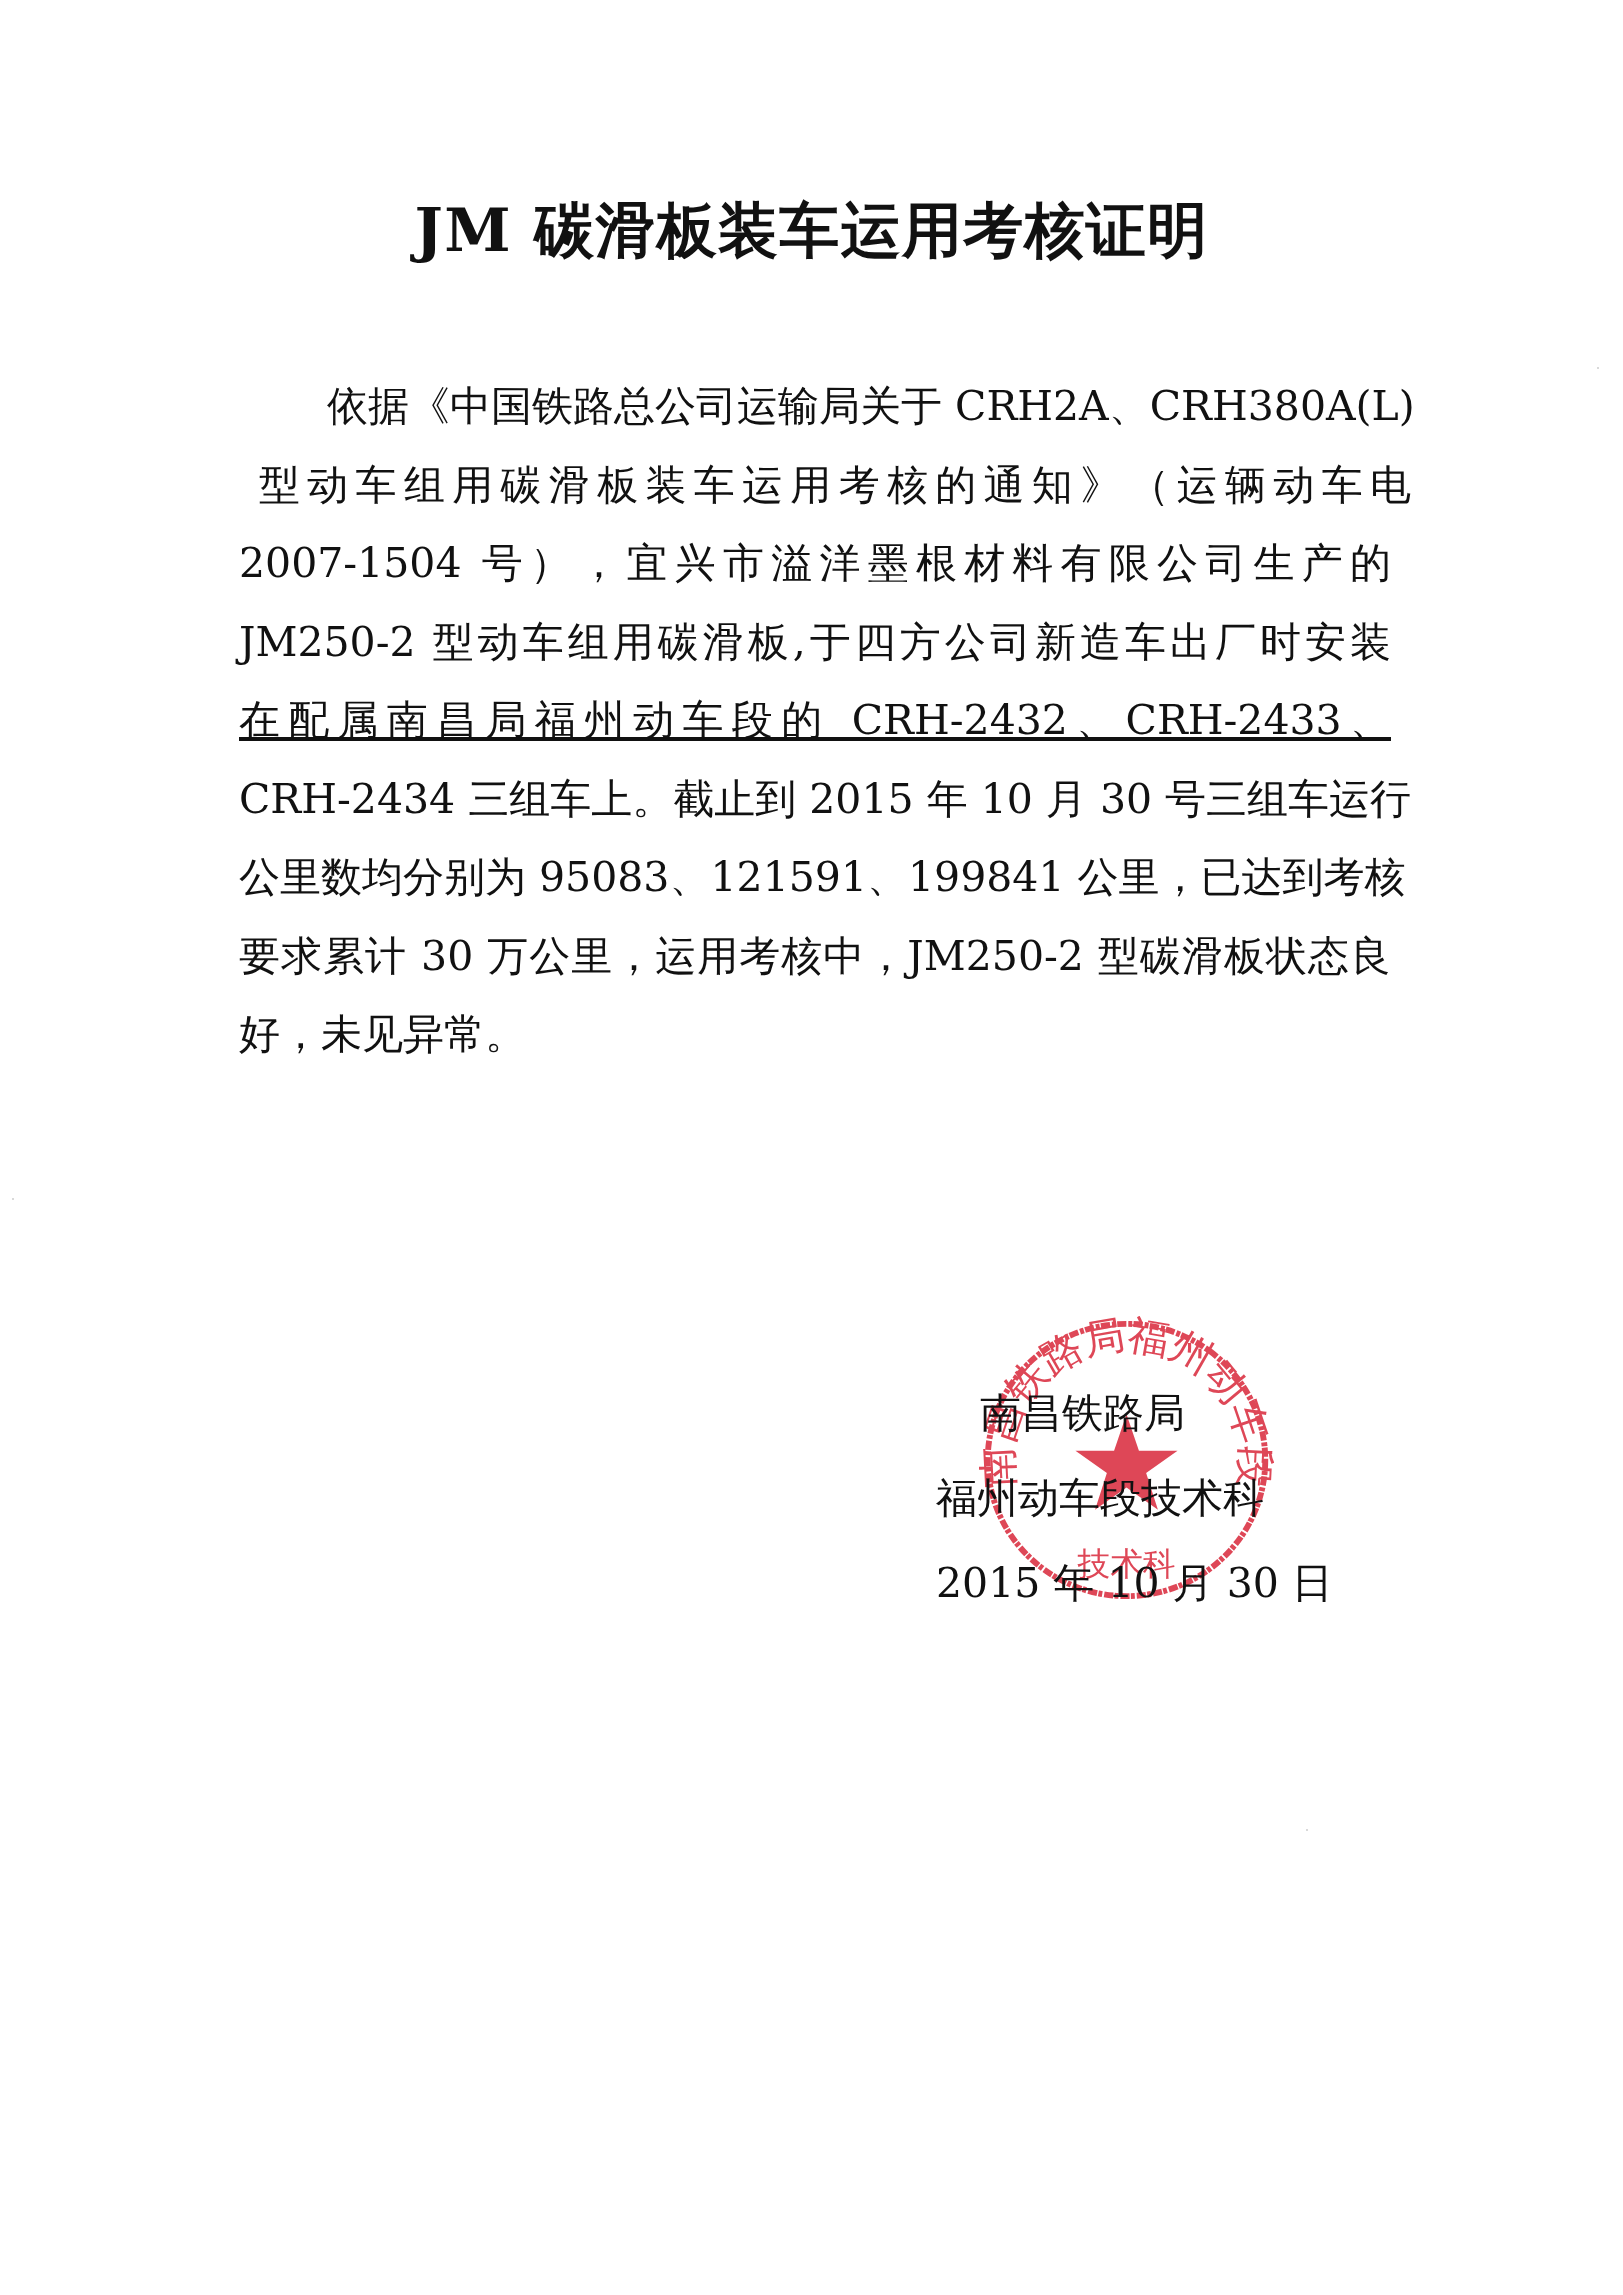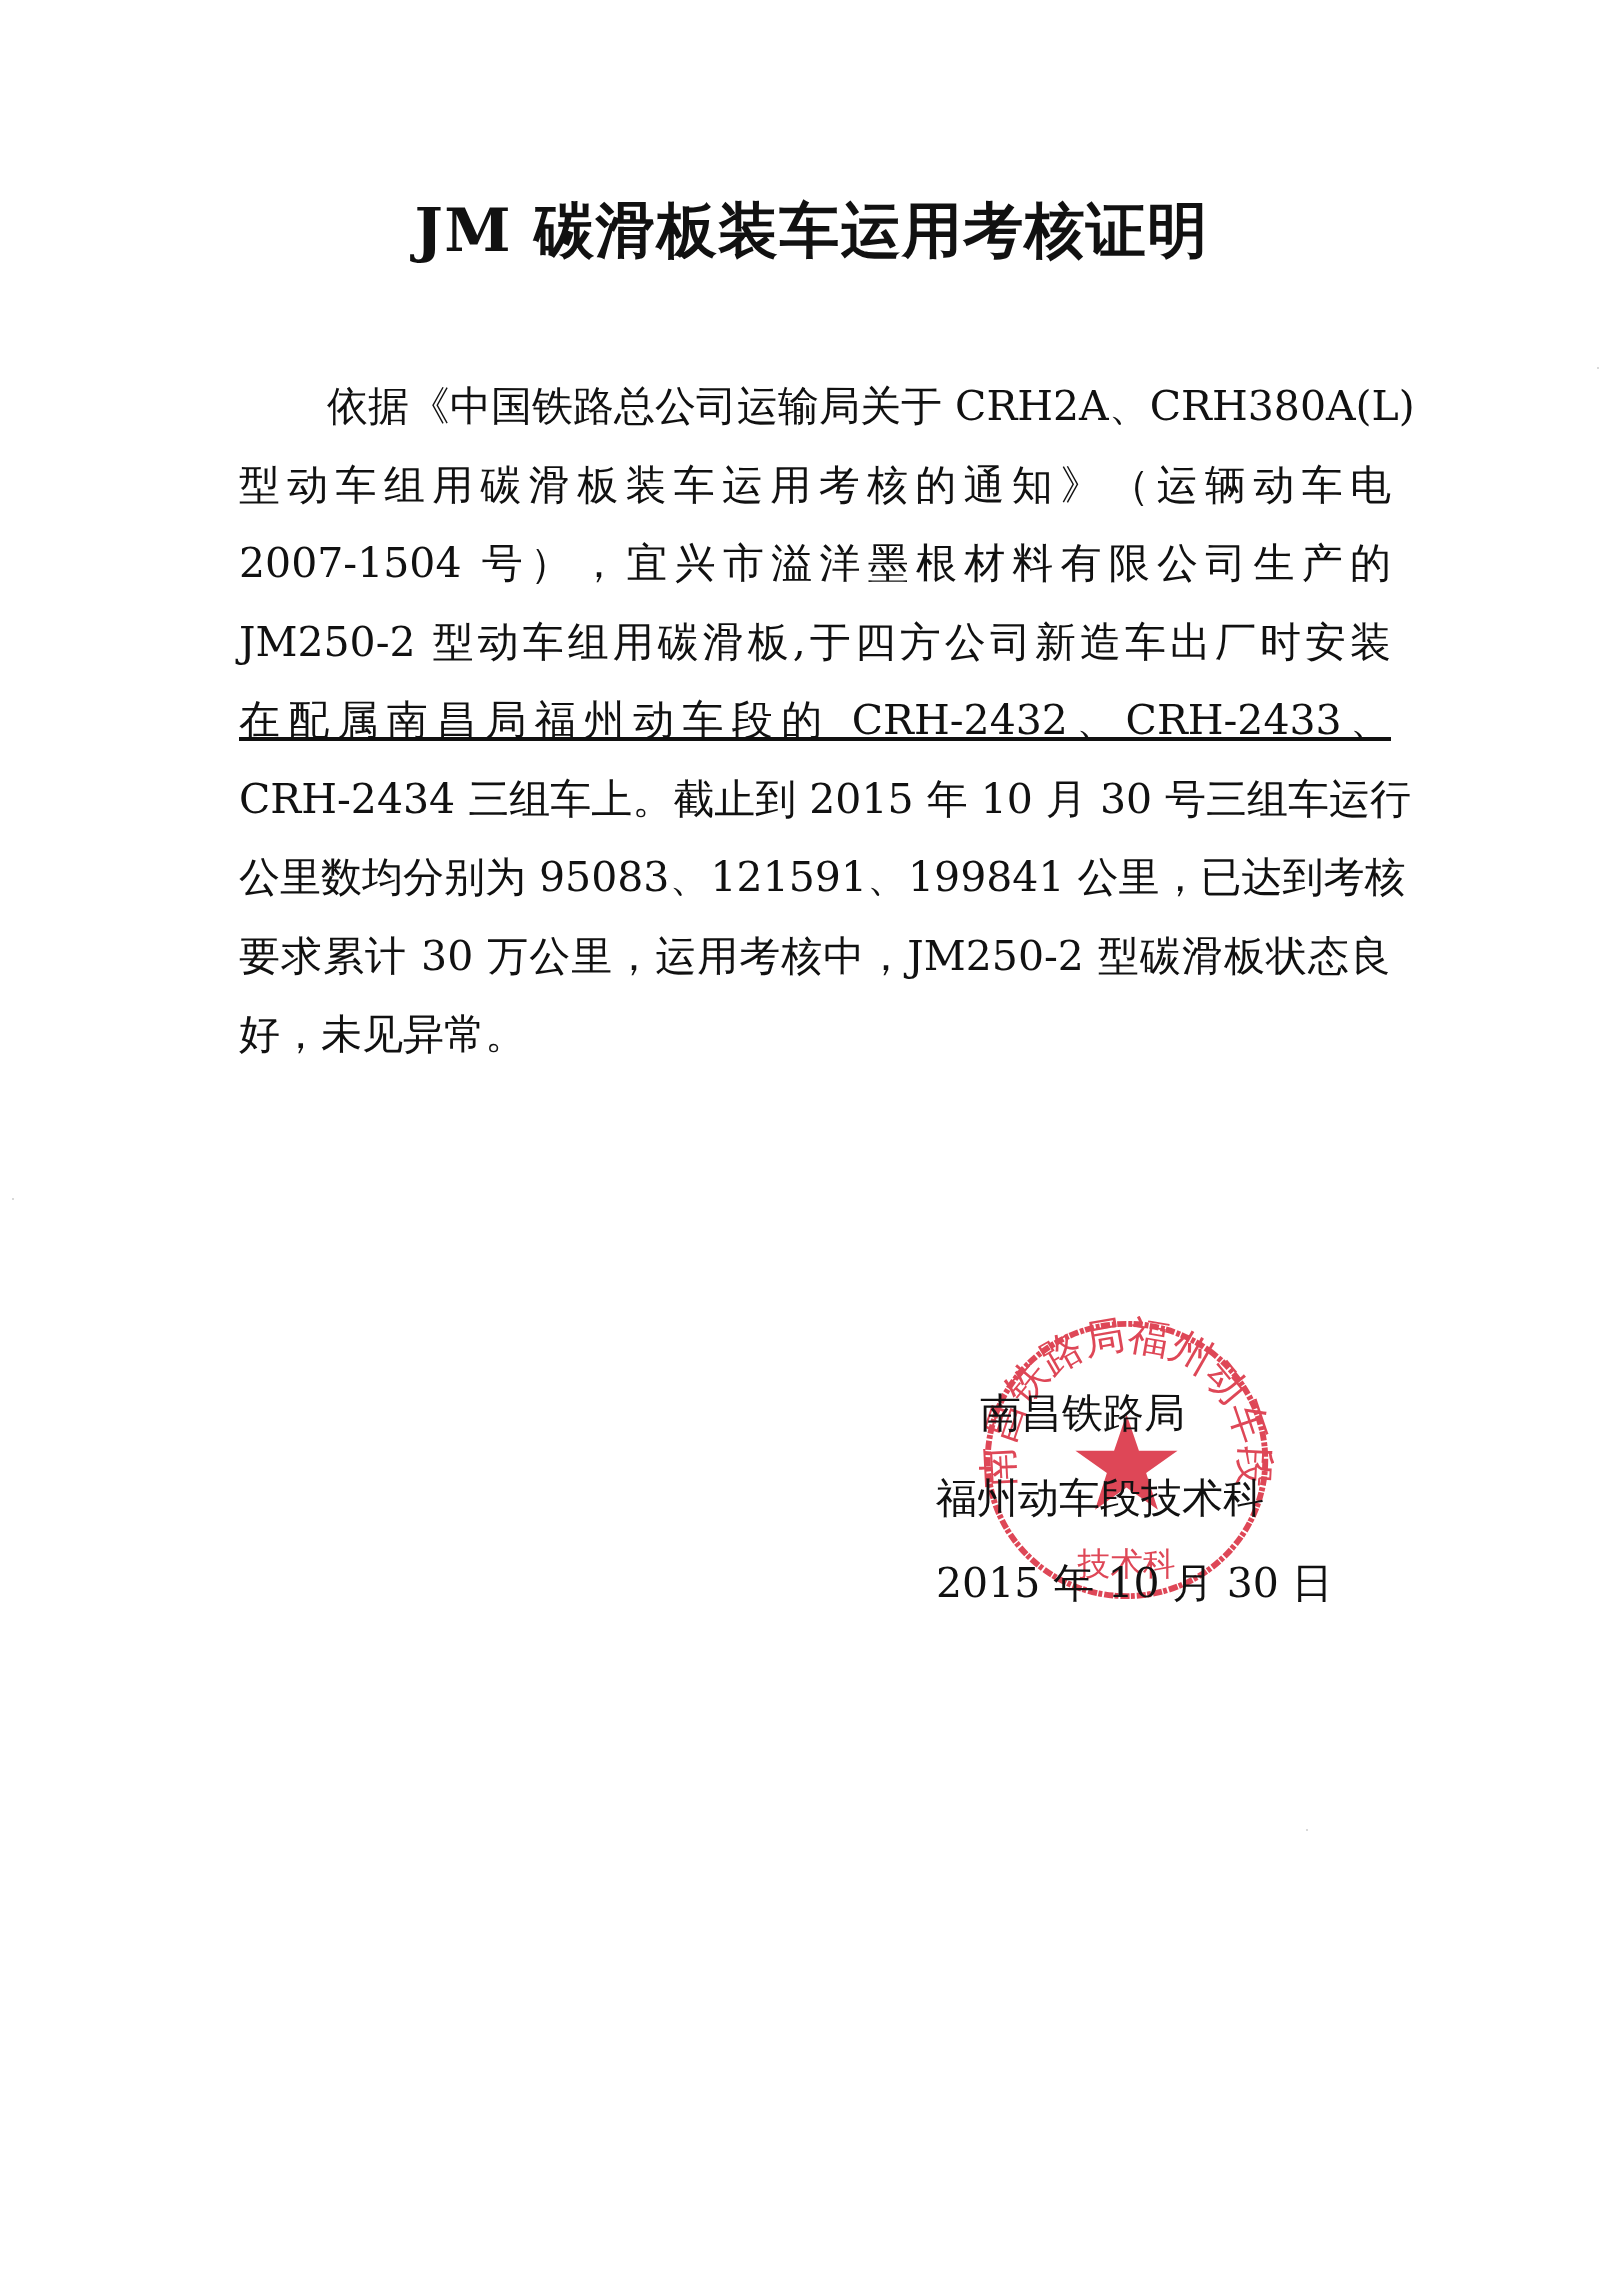--- a/index.html
+++ b/index.html
@@ -89,21 +89,21 @@
   </style>
 </head>
 <body>
 
 <div class="page">
 
   <div class="title">JM 碳滑板装车运用考核证明</div>
 
   <div class="body-text">
     <div class="line first" style="top:0px;">依据《中国铁路总公司运输局关于 CRH2A、CRH380A(L)</div>
-    <div class="line" style="top:79px;">型动车组用碳滑板装车运用考核的通知》（运辆动车电</div>
+    <div class="line" style="top:79px;margin-left:20px;">型动车组用碳滑板装车运用考核的通知》（运辆动车电</div>
     <div class="line" style="top:157px;">2007-1504 号），宜兴市溢洋墨根材料有限公司生产的</div>
     <div class="line" style="top:236px;">JM250-2 型动车组用碳滑板,于四方公司新造车出厂时安装</div>
     <div class="line" style="top:314px;text-decoration:underline;">在配属南昌局福州动车段的 CRH-2432、CRH-2433、</div>
     <div class="line" style="top:393px;">CRH-2434 三组车上。截止到 2015 年 10 月 30 号三组车运行</div>
     <div class="line" style="top:471px;">公里数均分别为 95083、121591、199841 公里，已达到考核</div>
     <div class="line" style="top:550px;">要求累计 30 万公里，运用考核中，JM250-2 型碳滑板状态良</div>
     <div class="line last" style="top:628px;">好，未见异常。</div>
   </div>
 
   <svg class="seal" viewBox="0 0 450 440">

